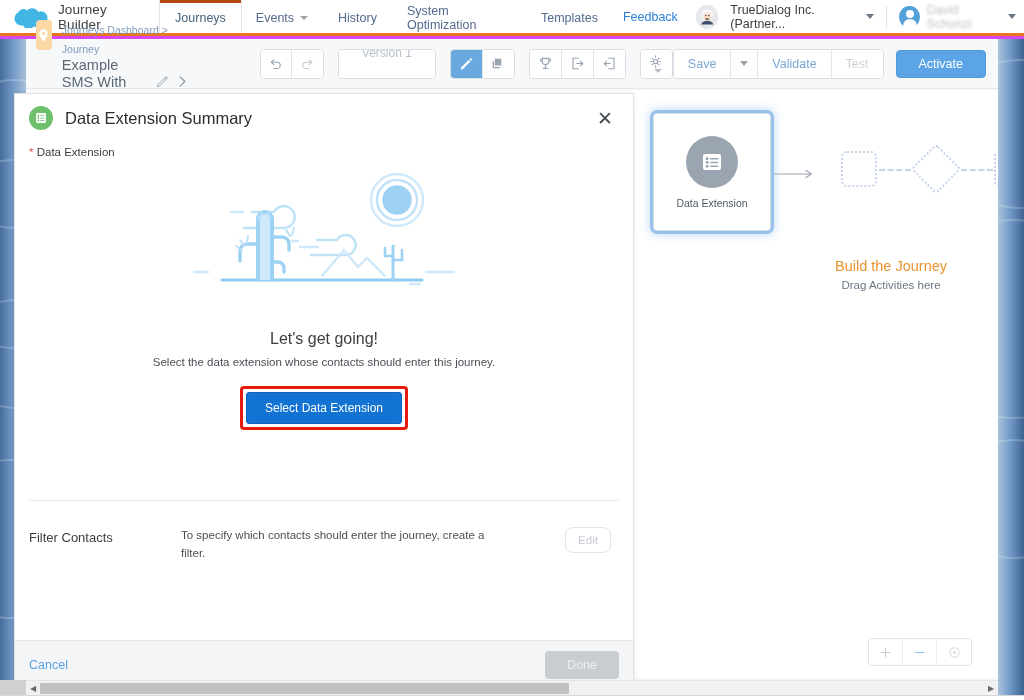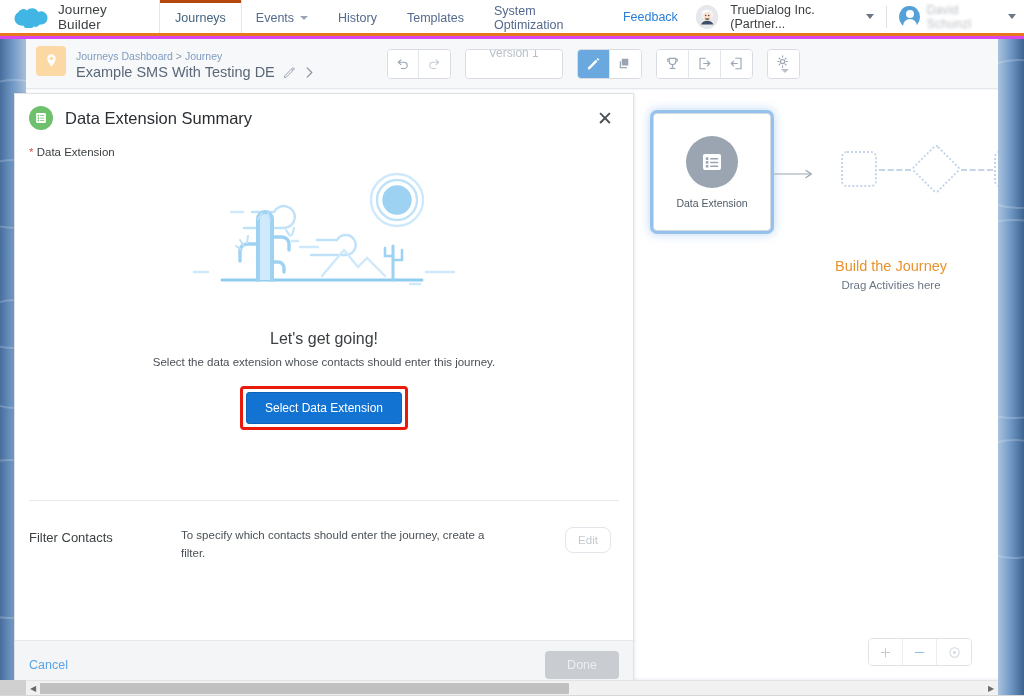--- a/index.html
+++ b/index.html
@@ -237,24 +237,24 @@
         <span>Journeys</span>
       </div>
       <div class="navtab">
         <span>Events</span>
         <i class="caret"></i>
       </div>
       <div class="navtab">
         <span>History</span>
       </div>
       <div class="navtab">
+        <span>System Optimization</span>
+      </div>
+      <div class="navtab">
         <span>Templates</span>
-      </div>
-      <div class="navtab">
-        <span>System Optimization</span>
       </div>
     </div>
 
     <div class="nav-right">
       <span class="feedback-link">Feedback</span>
       <span class="einstein">
         <svg width="24" height="24" viewBox="0 0 24 24">
           <circle cx="12" cy="12" r="12" fill="#e6e8eb"></circle>
           <ellipse cx="12" cy="9.5" rx="6.2" ry="5.6" fill="#f4f5f6"></ellipse>
           <circle cx="12" cy="11" r="4.1" fill="#f7e0cf"></circle>
@@ -386,20 +386,31 @@
         <button class="tb-btn">
           <svg width="15" height="15" viewBox="0 0 16 16">
               <circle cx="7" cy="8" r="2.2" fill="none" stroke="#9aa5b1" stroke-width="1.2"></circle>
               <path d="M7 1.8v1.6M7 12.6v1.6M1.8 8h1.6M10.6 8h1.6M3.3 4.3l1.1 1.1M9.6 10.6l1.1 1.1M10.7 4.3L9.6 5.4M4.4 10.6l-1.1 1.1" stroke="#9aa5b1" stroke-width="1.2" stroke-linecap="round"></path>
             </svg>
           <i class="caret-sm" style="margin-left:3px"></i>
         </button>
       </div>
     </div>
 
+    <div class="tb-right">
+      <div class="txtbtn-grp">
+        <button class="txtbtn">Save</button>
+        <button class="txtbtn caretcell">
+          <i class="caret-sm"></i>
+        </button>
+        <button class="txtbtn">Validate</button>
+        <button class="txtbtn disabled">Test</button>
+      </div>
+      <button class="activate-btn">Activate</button>
+    </div>
   </div>
 
   <div id="work">
 
     <div id="journey-canvas">
       <div class="node-de">
         <span class="circ">
           <svg width="26" height="26" viewBox="0 0 26 26">
             <rect x="4" y="5" width="18" height="16" rx="2" fill="#fff"></rect>
             <rect x="6.8" y="8.3" width="2.6" height="2.6" rx=".6" fill="#9aa5b1"></rect>

